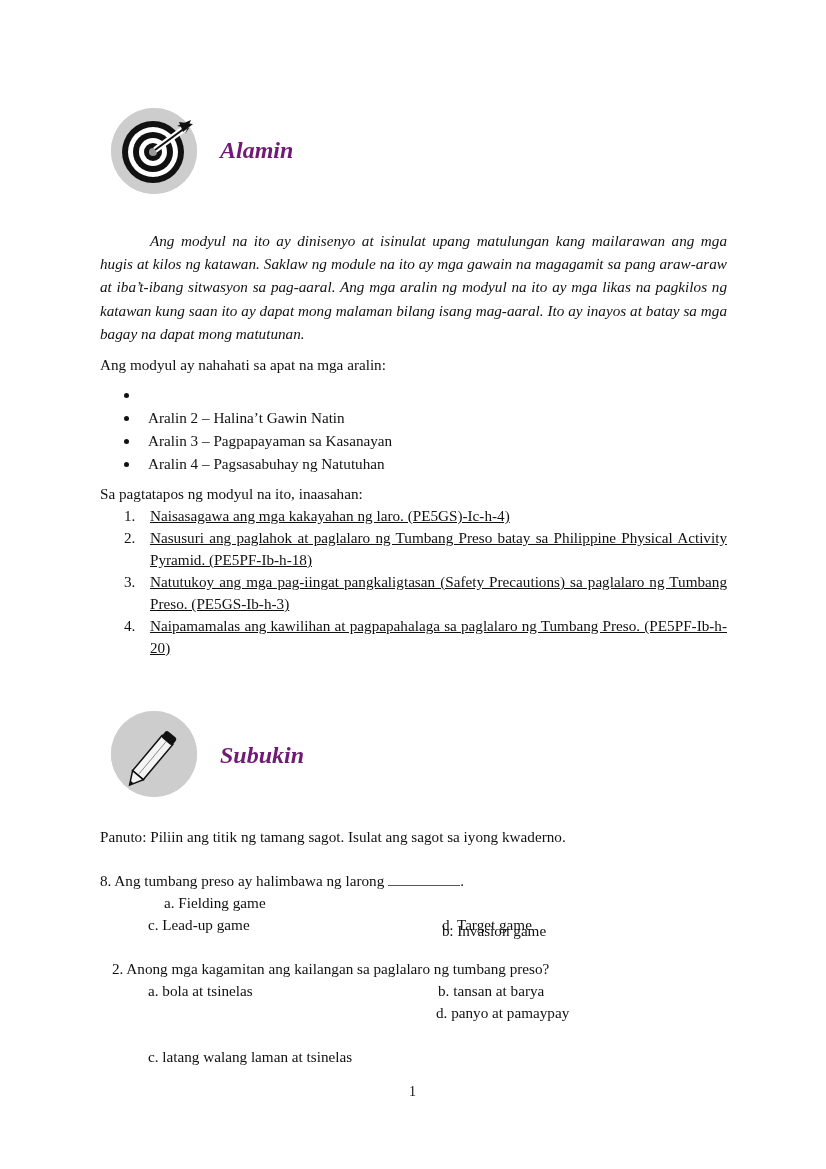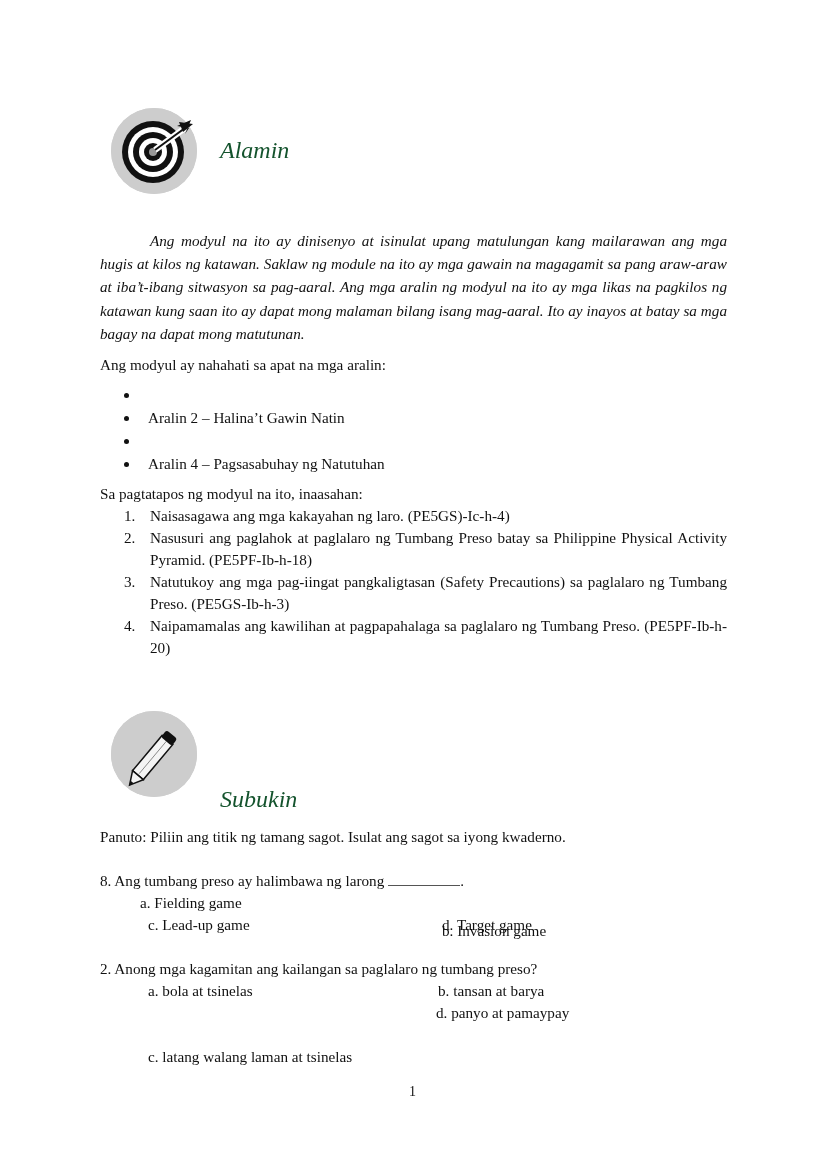--- a/index.html
+++ b/index.html
@@ -3,29 +3,29 @@
 <meta charset="utf-8">
 <style>
   html, body { margin:0; padding:0; background:#ffffff; }
   body {
     width:826px; height:1169px; position:relative; overflow:hidden;
     font-family:"Liberation Serif", "DejaVu Serif", serif; color:#111;
     font-size:15.2px;
   }
   .abs { position:absolute; }
   .icon-wrap { position:absolute; width:86px; height:86px; border-radius:50%; background:#cfcfcf; }
-  .section-title { position:absolute; font-weight:normal; font-style:italic; font-size:24px; color:#14532d; }
+  .section-title { position:absolute; font-weight:bold; font-style:italic; font-size:24px; color:#701a75; }
   .para { position:absolute; left:100px; width:627px; line-height:23.2px; text-align:justify; }
   .line { position:absolute; left:100px; white-space:nowrap; line-height:22px; }
   .bullet { position:absolute; left:124px; white-space:nowrap; line-height:22px; }
   .bullet .dot { display:inline-block; width:5px; height:5px; border-radius:50%; background:#111; margin-right:19px; vertical-align:middle; position:relative; top:-1px;}
   .olist { position:absolute; left:124px; width:603px; }
   .oitem { display:flex; line-height:22px; margin:0; }
   .oitem .num { width:26px; flex:0 0 26px; }
-  .oitem .txt { flex:1; text-align:justify; }
+  .oitem .txt { flex:1; text-align:justify;text-decoration:underline; }
   .opt { position:absolute; white-space:nowrap; line-height:22px; }
   .blank { display:inline-block; width:72px; border-bottom:1px solid #555; margin-left:4px; height:14px; vertical-align:baseline;}
 </style>
 </head>
 <body>
 
 <div class="icon-wrap" style="left:111px; top:108px;">
   <svg width="86" height="86" viewBox="0 0 86 86">
     <circle cx="43" cy="43" r="43" fill="#cdcdcd"></circle>
     <circle cx="42" cy="44" r="31" fill="#111"></circle>
@@ -43,21 +43,21 @@
 <div class="section-title" style="left:220px; top:137px;">Alamin</div>
 
 <div class="para" style="top:229px; text-indent:50px;font-style:italic;">
   <span>Ang modyul na ito ay dinisenyo at isinulat upang matulungan kang mailarawan ang mga hugis at kilos ng katawan. Saklaw ng module na ito ay mga gawain na magagamit sa pang araw-araw at iba’t-ibang sitwasyon sa pag-aaral. Ang mga aralin ng modyul na ito ay mga likas na pagkilos ng katawan kung saan ito ay dapat mong malaman bilang isang mag-aaral.  Ito ay inayos at batay sa mga bagay na dapat mong matutunan.</span>
 </div>
 
 <div class="line" style="top:354px;">Ang modyul ay nahahati sa apat na mga aralin:</div>
 
 <div class="bullet" style="top:384px;"><span class="dot"></span></div>
 <div class="bullet" style="top:407px;"><span class="dot"></span><span>Aralin 2 – Halina’t Gawin Natin</span></div>
-<div class="bullet" style="top:430px;"><span class="dot"></span></div>
+<div class="bullet" style="top:430px;"><span class="dot"></span><span>Aralin 3 – Pagpapayaman sa Kasanayan</span></div>
 <div class="bullet" style="top:453px;"><span class="dot"></span><span>Aralin 4 – Pagsasabuhay ng Natutuhan</span></div>
 
 <div class="line" style="top:483px;">Sa pagtatapos ng modyul na ito, inaasahan:</div>
 
 <div class="olist" style="top:505px;">
   <div class="oitem">
     <span class="num">1.</span>
     <span class="txt">Naisasagawa ang mga kakayahan ng laro. (PE5GS)-Ic-h-4)</span>
   </div>
   <div class="oitem">
@@ -79,31 +79,31 @@
     <circle cx="43" cy="43" r="43" fill="#cdcdcd"></circle>
     <g transform="rotate(-50 43 45)">
       <rect x="18" y="38" width="46" height="14" fill="#f4f4f4" stroke="#111" stroke-width="1.5"></rect>
       <line x1="20" y1="45" x2="62" y2="45" stroke="#777" stroke-width="0.8"></line>
       <rect x="62" y="38" width="9" height="14" fill="#111" rx="3"></rect>
       <polygon points="18,38 18,52 5,45" fill="#f4f4f4" stroke="#111" stroke-width="1.5"></polygon>
       <polygon points="9,43 9,47 4,45" fill="#111"></polygon>
     </g>
   </svg>
 </div>
-<div class="section-title" style="left:220px; top:742px;margin-top:44px;">Subukin</div>
+<div class="section-title" style="left:220px; top:742px;">Subukin</div>
 
 <div class="line" style="top:826px;">Panuto: Piliin ang titik ng tamang sagot. Isulat ang sagot sa iyong kwaderno.</div>
 
 <div class="line" style="top:870px;">
   <span>8. Ang tumbang preso ay halimbawa ng larong</span><span class="blank"></span><span>.</span>
 </div>
-<div class="opt" style="left:140px; top:892px;">a. Fielding game</div>
+<div class="opt" style="left:164px; top:892px;">a. Fielding game</div>
 <div class="opt" style="left:442px; top:892px;margin-top:28px;">b. Invasion game</div>
 <div class="opt" style="left:148px; top:914px;">c. Lead-up game</div>
 <div class="opt" style="left:442px; top:914px;">d. Target game</div>
 
-<div class="line" style="top:958px;">2. Anong mga kagamitan ang kailangan sa paglalaro ng tumbang preso?</div>
+<div class="line" style="top:958px;margin-left:12px;">2. Anong mga kagamitan ang kailangan sa paglalaro ng tumbang preso?</div>
 <div class="opt" style="left:148px; top:980px;">a. bola at tsinelas</div>
 <div class="opt" style="left:438px; top:980px;">b. tansan at barya</div>
 <div class="opt" style="left:148px; top:1002px;margin-top:44px;">c. latang walang laman at tsinelas</div>
 <div class="opt" style="left:436px; top:1002px;">d. panyo at pamaypay</div>
 
 <div class="abs" style="left:409px; top:1084px; font-size:14px;">1</div>
 
 </body></html>

